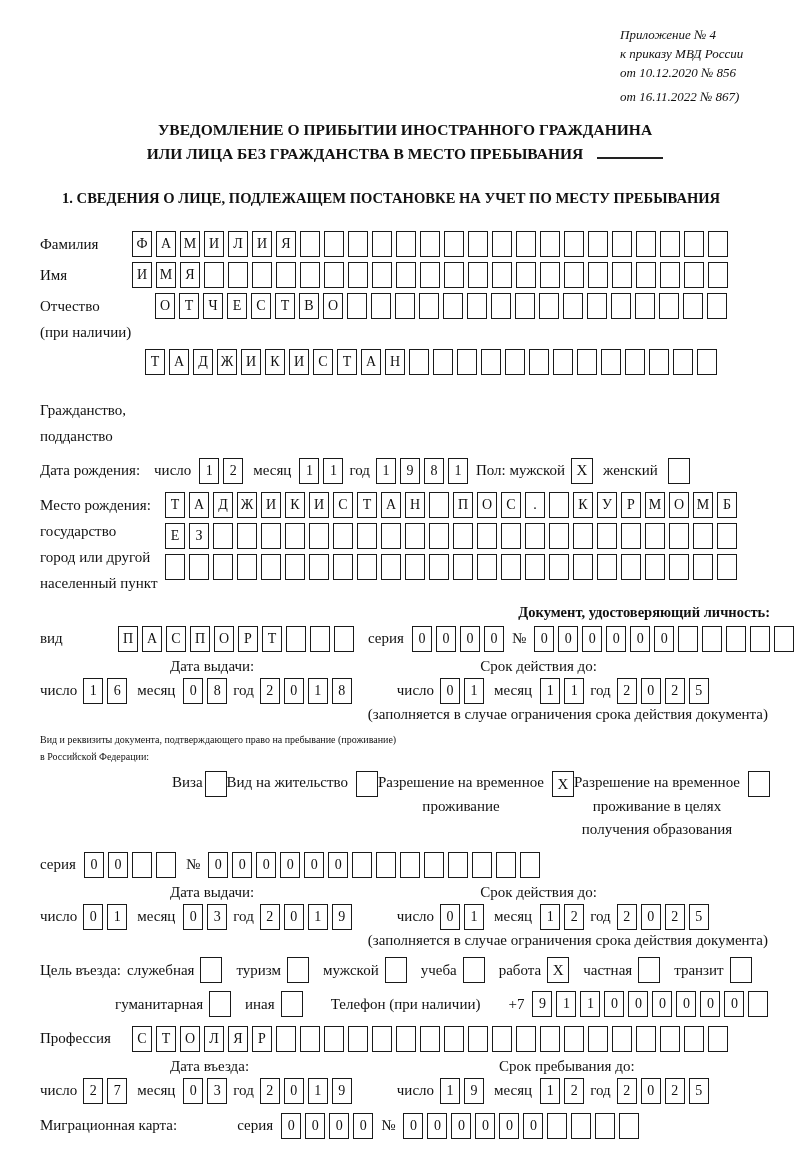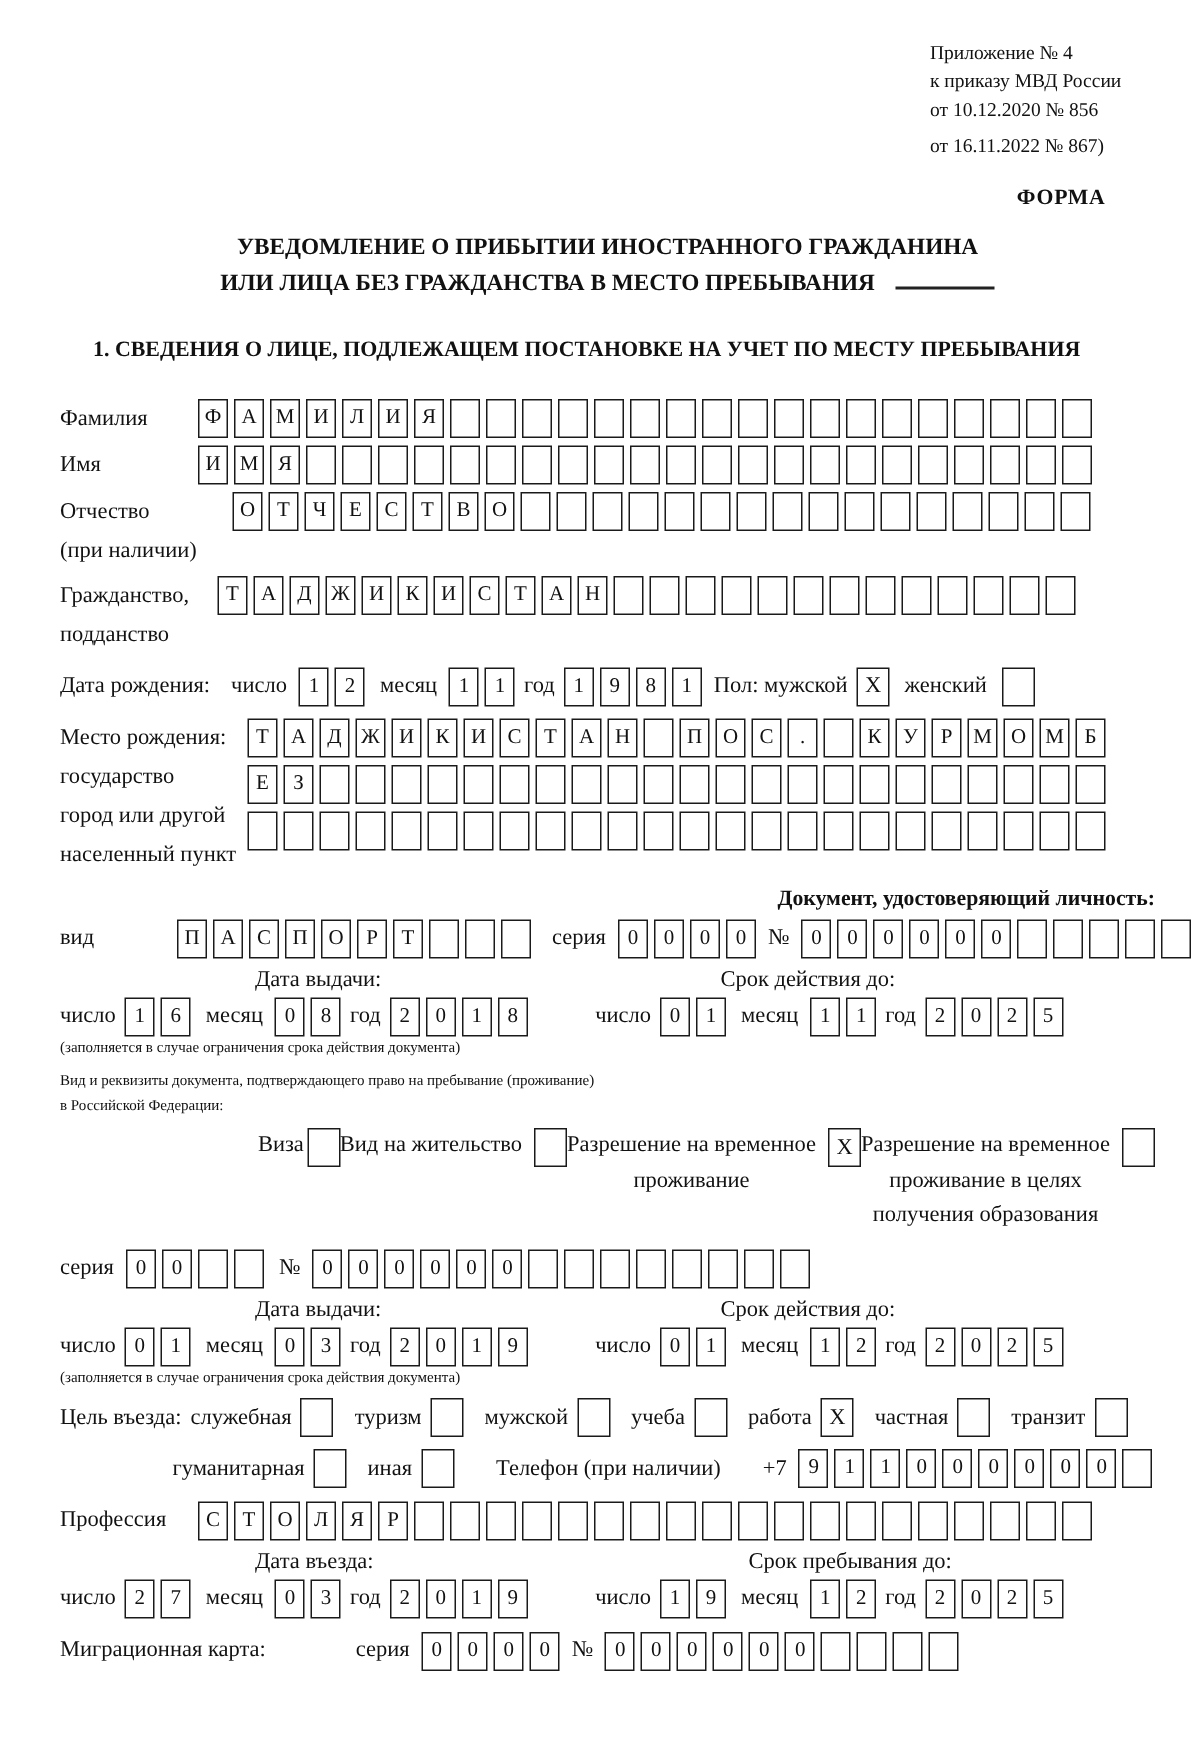--- a/index.html
+++ b/index.html
@@ -1,41 +1,41 @@
 <!DOCTYPE html>
 <html><head>
 <meta charset="utf-8">
 <style>
   html,body{margin:0;padding:0;background:#fff;}
   body{width:800px;height:1163px;overflow:hidden;color:#111;
        font-family:"Liberation Serif","DejaVu Serif",serif;}
   .page{padding:26px 30px 0 40px;box-sizing:border-box;width:800px;}
   
-  .hdr{margin-left:580px;font-size:13px;line-height:1.45;}
+  .hdr{margin-left:580px;font-size:13px;line-height:1.45;font-style:italic;}
   .hdr2{margin-top:5px;}
   .forma{text-align:right;padding-right:33px;font-weight:bold;font-size:14.5px;margin-top:18px;letter-spacing:.5px;}
   
   .title{text-align:center;font-weight:bold;font-size:15.5px;line-height:1.55;margin-top:12px;}
   .blank{display:inline-block;width:66px;border-bottom:2px solid #222;margin-left:14px;height:14px;vertical-align:baseline;}
   .sect{font-weight:bold;font-size:14.6px;margin-top:24px;margin-left:22px;}
   
   .frow{display:flex;align-items:flex-start;margin-top:4px;}
   .lbl{font-size:15px;line-height:27px;white-space:pre;flex:0 0 auto;}
   .lblstack{font-size:15px;line-height:26px;flex:0 0 auto;}
   .cells{display:flex;gap:4px;flex:0 0 auto;}
   .cb{width:20px;height:26px;border:1.6px solid #1a1a1a;box-sizing:border-box;
       display:flex;align-items:center;justify-content:center;font-size:14px;flex:0 0 auto;background:#fff;}
   .chk{width:22px;height:26px;border:1.6px solid #1a1a1a;box-sizing:border-box;display:inline-flex;
        align-items:center;justify-content:center;font-size:15px;flex:0 0 auto;background:#fff;}
-  .w92{width:92px;} .w115{width:115px;} .w105{width:105px;} .w125{width:125px;} .w78{width:78px;}
+  .w92{width:92px;} .w115{width:115px;} .w105{width:105px;margin-top:48px;} .w125{width:125px;} .w78{width:78px;}
   .ml6{margin-left:6px;} .ml8{margin-left:8px;} .ml10{margin-left:10px;} .ml14{margin-left:14px;} .ml45{margin-left:45px;}
   .center-bold{text-align:right;font-weight:bold;font-size:14.5px;margin-top:8px;}
   .dtitles{display:flex;font-size:15px;margin-top:6px;}
   .dt1{margin-left:130px;} .dt2{margin-left:226px;}
-  .note{font-size:10px;margin-top:2px;padding-right:2px;}
+  .note{text-align:right;font-size:15px;margin-top:2px;padding-right:2px;}
   .para{font-size:10px;line-height:1.7;margin-top:8px;}
   .optrow{display:flex;justify-content:flex-end;align-items:flex-start;margin-top:6px;}
   .opt{display:flex;align-items:flex-start;gap:8px;}
   .olines{text-align:center;font-size:15px;line-height:1.55;}
   .purow{display:flex;align-items:center;margin-top:8px;flex-wrap:nowrap;}
   .pu{display:flex;align-items:center;gap:6px;margin-right:14px;}
   .pulbl{font-size:15px;white-space:pre;}
 </style>
 </head>
 <body>
@@ -44,21 +44,20 @@
 
   <div class="hdr">
     <div>Приложение № 4</div>
     <div>к приказу МВД России</div>
     <div>от 10.12.2020 № 856</div>
     <div class="hdr2">
       <div>от 16.11.2022 № 867)</div>
     </div>
   </div>
 
-  <div class="forma">ФОРМА</div>
 
   <div class="title">
     <div>УВЕДОМЛЕНИЕ О ПРИБЫТИИ ИНОСТРАННОГО ГРАЖДАНИНА</div>
     <div>
       <span>ИЛИ ЛИЦА БЕЗ ГРАЖДАНСТВА В МЕСТО ПРЕБЫВАНИЯ</span><span class="blank"></span>
     </div>
   </div>
 
   <div class="sect">1. СВЕДЕНИЯ О ЛИЦЕ, ПОДЛЕЖАЩЕМ ПОСТАНОВКЕ НА УЧЕТ ПО МЕСТУ ПРЕБЫВАНИЯ</div>
 

